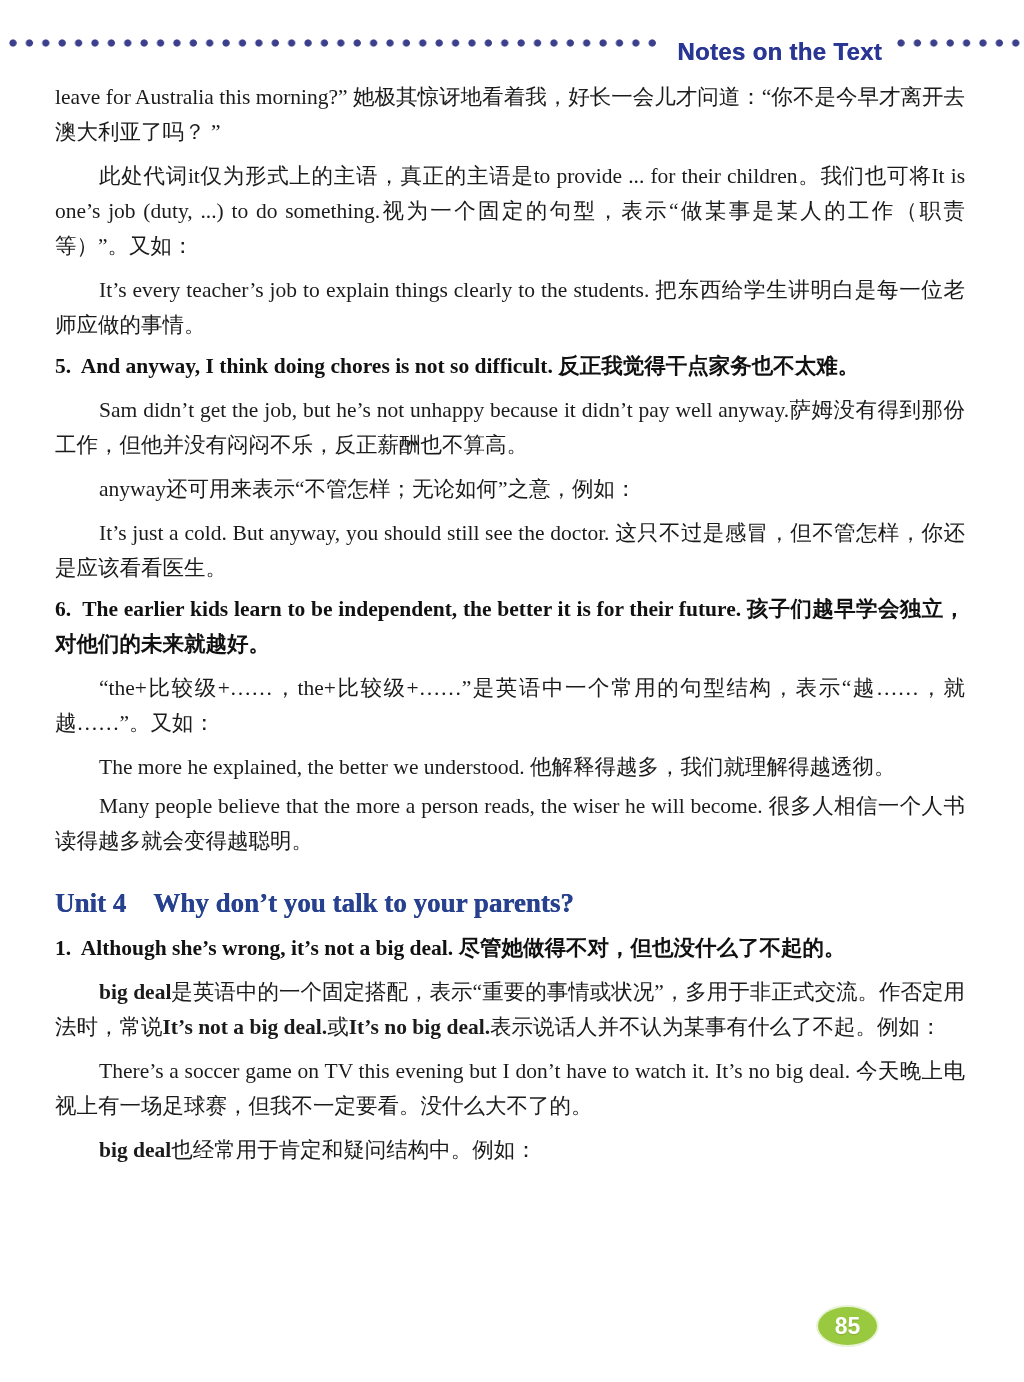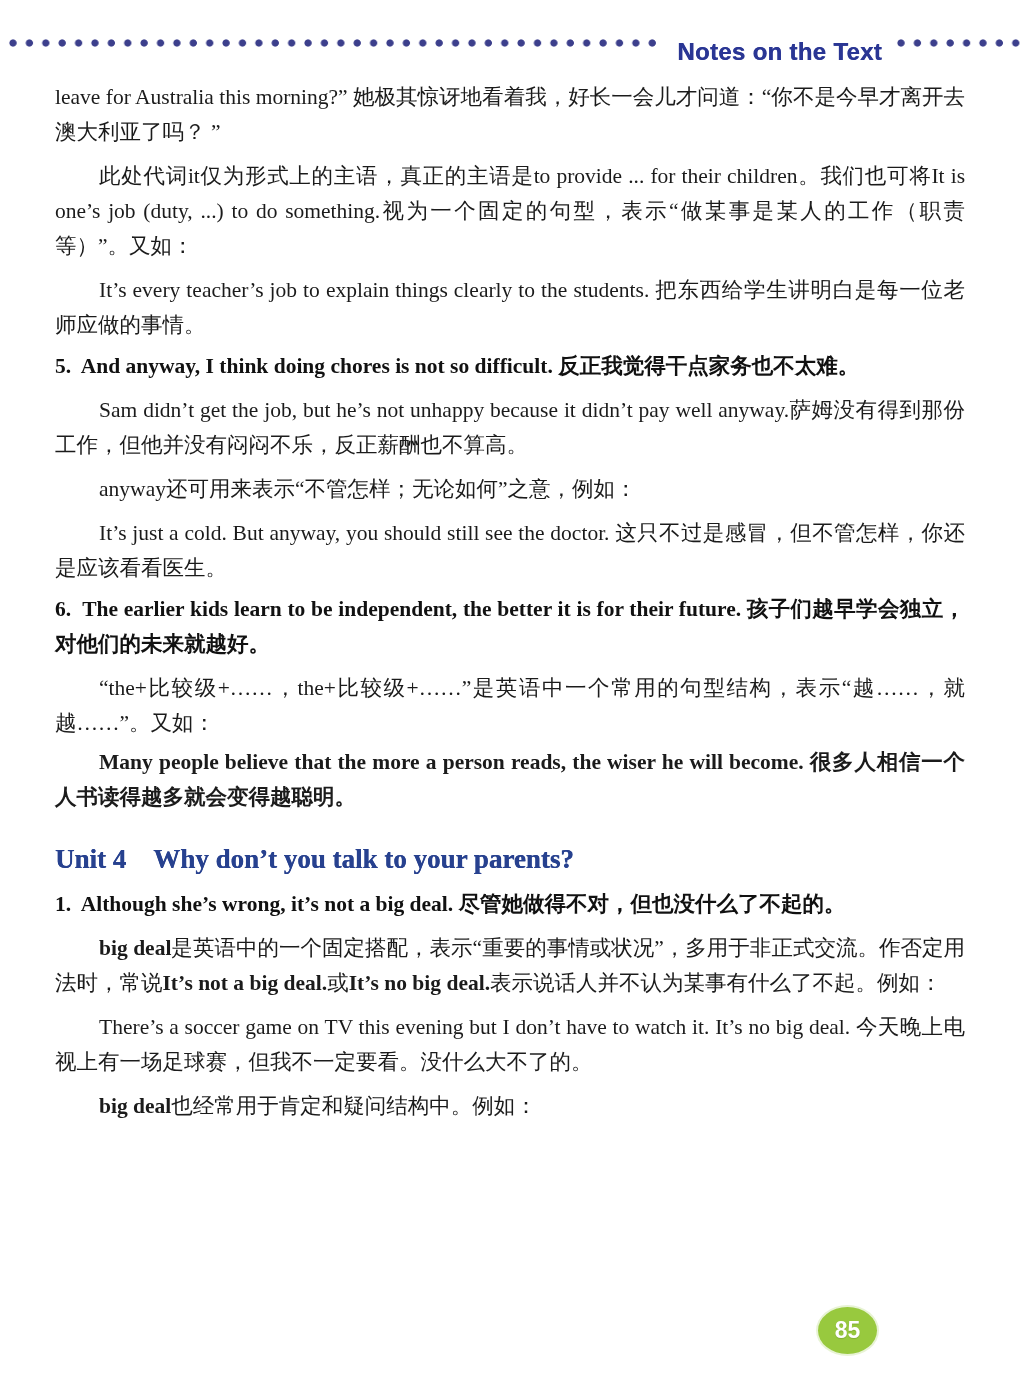--- a/index.html
+++ b/index.html
@@ -47,21 +47,21 @@
     position: absolute;
     left: 55px;
     right: 59px;
     top: 68px;
     font-size: 21.5px;
     line-height: 35px;
   }
   .para { text-align: justify; margin: 0; }
   .para.cont { margin-top: 12px; }
   .para.body { text-indent: 2.05em; margin-top: 9px; }
-  .para.body.spaced { margin-top: 4px; font-weight: bold; }
+  .para.body.spaced { margin-top: 4px; }
   .para.heading { font-weight: bold; color: #111; margin-top: 6px; }
   .b { font-weight: bold; }
 
   .para.unit {
     margin-top: 22px;
     margin-bottom: 4px;
     font-size: 27px;
     line-height: 44px;
     font-weight: bold;
     color: #27418f;
@@ -69,21 +69,21 @@
     text-shadow: 0.3px 0 0 #27418f;
   }
   .unit-label { margin-right: 27px; }
 
   
   .page-badge {
     position: absolute;
     left: 818px;
     top: 1307px;
     width: 59px;
-    height: 47px;
+    height: 38px;
     background: #98c93e;
     border-radius: 50%;
     display: flex;
     align-items: center;
     justify-content: center;
     box-shadow: 0 0 0 2px rgba(152, 201, 62, 0.22);
   }
   .page-badge span {
     font-family: "Liberation Sans", "DejaVu Sans", sans-serif;
     font-weight: 700;
@@ -106,20 +106,21 @@
   <div class="notes-body">
       <div class="para cont"><span>leave for Australia this morning?” </span><span>她极其惊讶地看着我，好长一会儿才问道：“你不是今早才离开去澳大利亚了吗？ ”</span></div>
       <div class="para body"><span>此处代词it仅为形式上的主语，真正的主语是to provide ... for their children。我们也可将It is one’s job (duty, ...) to do something.视为一个固定的句型，表示“做某事是某人的工作（职责等）”。又如：</span></div>
       <div class="para body"><span>It’s every teacher’s job to explain things clearly to the students. 把东西给学生讲明白是每一位老师应做的事情。</span></div>
       <div class="para heading"><span>5.&nbsp; And anyway, I think doing chores is not so difficult. 反正我觉得干点家务也不太难。</span></div>
       <div class="para body"><span>Sam didn’t get the job, but he’s not unhappy because it didn’t pay well anyway.萨姆没有得到那份工作，但他并没有闷闷不乐，反正薪酬也不算高。</span></div>
       <div class="para body"><span>anyway还可用来表示“不管怎样；无论如何”之意，例如：</span></div>
       <div class="para body"><span>It’s just a cold. But anyway, you should still see the doctor. 这只不过是感冒，但不管怎样，你还是应该看看医生。</span></div>
       <div class="para heading"><span>6.&nbsp; The earlier kids learn to be independent, the better it is for their future. 孩子们越早学会独立，对他们的未来就越好。</span></div>
       <div class="para body"><span>“the+比较级+……，the+比较级+……”是英语中一个常用的句型结构，表示“越……，就越……”。又如：</span></div>
+      <div class="para body"><span>The more he explained, the better we understood. 他解释得越多，我们就理解得越透彻。</span></div>
       <div class="para body spaced"><span>Many people believe that the more a person reads, the wiser he will become. 很多人相信一个人书读得越多就会变得越聪明。</span></div>
       <div class="para unit"><span class="unit-label">Unit 4</span><span class="unit-title">Why don’t you talk to your parents?</span></div>
       <div class="para heading"><span>1.&nbsp; Although she’s wrong, it’s not a big deal. 尽管她做得不对，但也没什么了不起的。</span></div>
       <div class="para body"><span class="b">big deal</span><span>是英语中的一个固定搭配，表示“重要的事情或状况”，多用于非正式交流。作否定用法时，常说</span><span class="b">It’s not a big deal.</span><span>或</span><span class="b">It’s no big deal.</span><span>表示说话人并不认为某事有什么了不起。例如：</span></div>
       <div class="para body"><span>There’s a soccer game on TV this evening but I don’t have to watch it. It’s no big deal. 今天晚上电视上有一场足球赛，但我不一定要看。没什么大不了的。</span></div>
       <div class="para body"><span class="b">big deal</span><span>也经常用于肯定和疑问结构中。例如：</span></div>
     </div>
 
   <div class="page-badge">
     <span>85</span>

